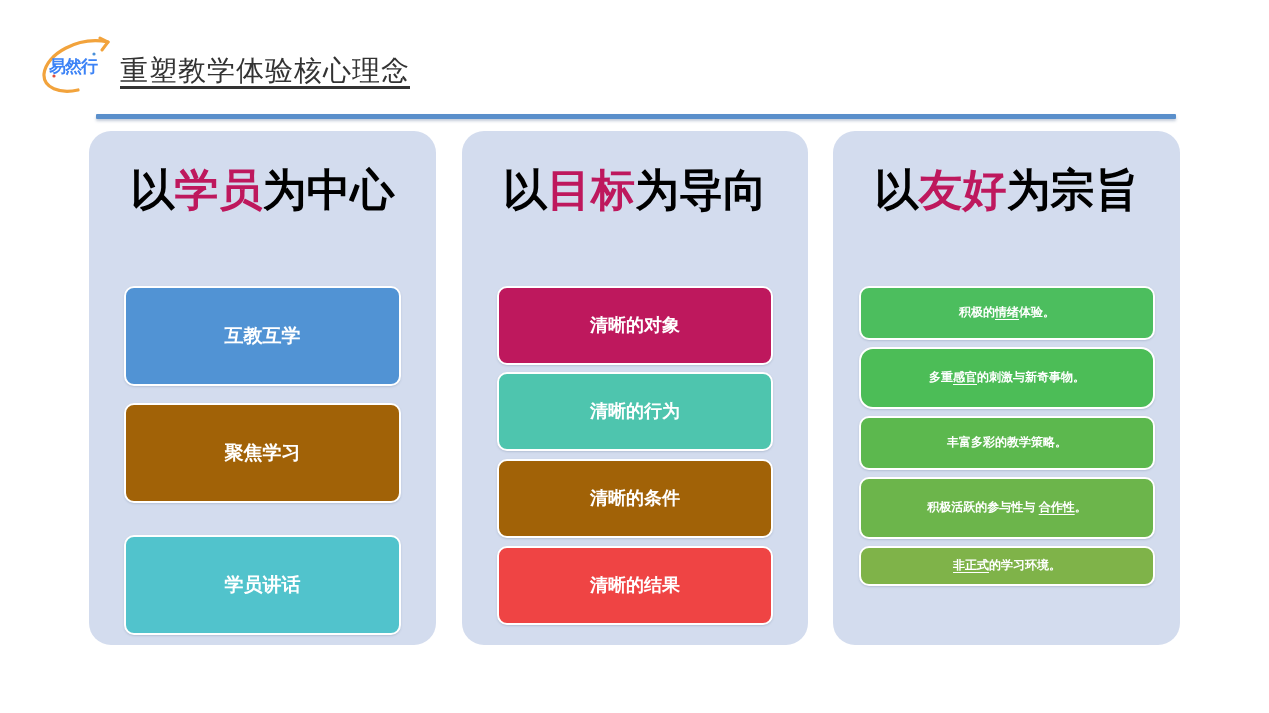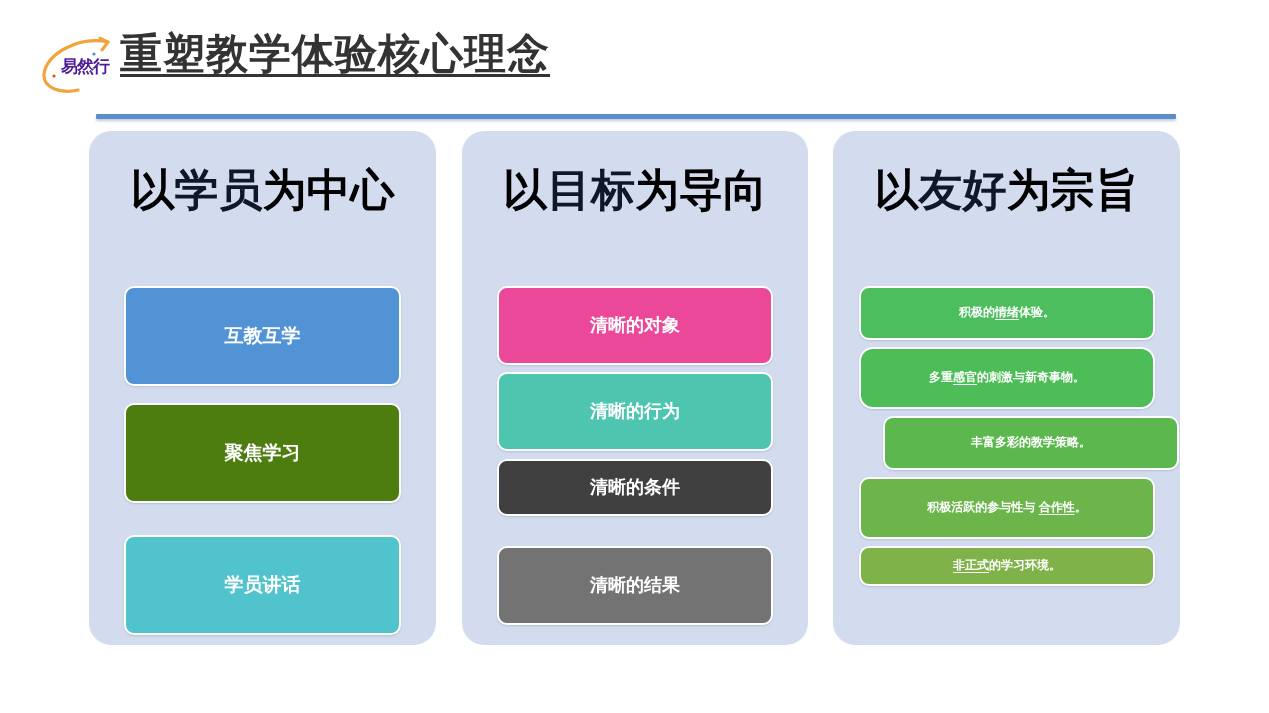--- a/index.html
+++ b/index.html
@@ -26,35 +26,35 @@
   .logo {
     position: absolute;
     left: 38px;
     top: 36px;
     width: 88px;
     height: 62px;
   }
   .logo svg { display: block; }
   .logo-text {
     position: absolute;
-    left: 23px;
+    left: 11px;
     top: 22px;
     font-size: 17px;
     font-weight: bold;
-    color: #4c1d95;
+    color: #3b82f6;
     letter-spacing: -1px;
     line-height: 1;
     white-space: nowrap;
   }
   .page-title {
     position: absolute;
     left: 120px;
-    top: 26px;
-    font-size: 42px;
-    font-weight: bold;
+    top: 52px;
+    font-size: 28px;
+    font-weight: normal;
     color: #333333;
     letter-spacing: 1px;
     text-decoration: underline;
     text-decoration-thickness: 3px;
     text-underline-offset: 6px;
     white-space: nowrap;
   }
   .divider {
     position: absolute;
     left: 96px;
@@ -92,21 +92,21 @@
     top: 36px;
     width: 100%;
     text-align: center;
     font-size: 44px;
     font-weight: bold;
     color: #000000;
     letter-spacing: 0px;
     line-height: 1.05;
     white-space: nowrap;
   }
-  .panel-title .hl { color: #0f172a; }
+  .panel-title .hl { color: #be185d; }
 
   .cards {
     position: absolute;
     left: 0;
     top: 0;
     width: 100%;
     height: 100%;
   }
   .card {
     position: absolute;
@@ -121,35 +121,35 @@
     text-align: center;
     line-height: 1.3;
     padding: 2px 8px;
     box-shadow: 0 1px 2px rgba(90,110,140,0.25);
   }
   .card .u { text-decoration: underline; text-underline-offset: 3px; }
 
   
   .c1 .card { left: 35px; width: 277px; font-size: 19px; }
   .c1 .card.k0 { top: 155px; height: 100px; background: #5193d4; }
-  .c1 .card.k1 { top: 272px; height: 100px; background: #4d7c0f; }
+  .c1 .card.k1 { top: 272px; height: 100px; background: #a16207; }
   .c1 .card.k2 { top: 404px; height: 100px; background: #51c3cc; }
 
   
   .c2 .card { left: 35px; width: 276px; font-size: 18px; }
-  .c2 .card.k0 { top: 155px; height: 79px; background: #ec4899; }
+  .c2 .card.k0 { top: 155px; height: 79px; background: #be185d; }
   .c2 .card.k1 { top: 241px; height: 79px; background: #4ec5ae; }
-  .c2 .card.k2 { top: 328px; height: 57px; background: #404040; }
-  .c2 .card.k3 { top: 415px; height: 79px; background: #737373; }
+  .c2 .card.k2 { top: 328px; height: 79px; background: #a16207; }
+  .c2 .card.k3 { top: 415px; height: 79px; background: #ef4444; }
 
   
   .c3 .card { left: 26px; width: 296px; font-size: 12px; }
   .c3 .card.k0 { top: 155px; height: 54px; background: #4cbe5e; }
   .c3 .card.k1 { top: 216px; height: 62px; background: #4cbd57; border-radius: 14px; }
-  .c3 .card.k2 { top: 285px; height: 54px; background: #5cb84e; margin-left: 24px; }
+  .c3 .card.k2 { top: 285px; height: 54px; background: #5cb84e; }
   .c3 .card.k3 { top: 346px; height: 62px; background: #6cb54b; }
   .c3 .card.k4 { top: 415px; height: 40px; background: #7fb349; }
 </style>
 </head>
 <body>
 
 <div class="header">
 
   <div class="logo">
     <svg width="88" height="62" viewBox="0 0 88 62" aria-hidden="true">

